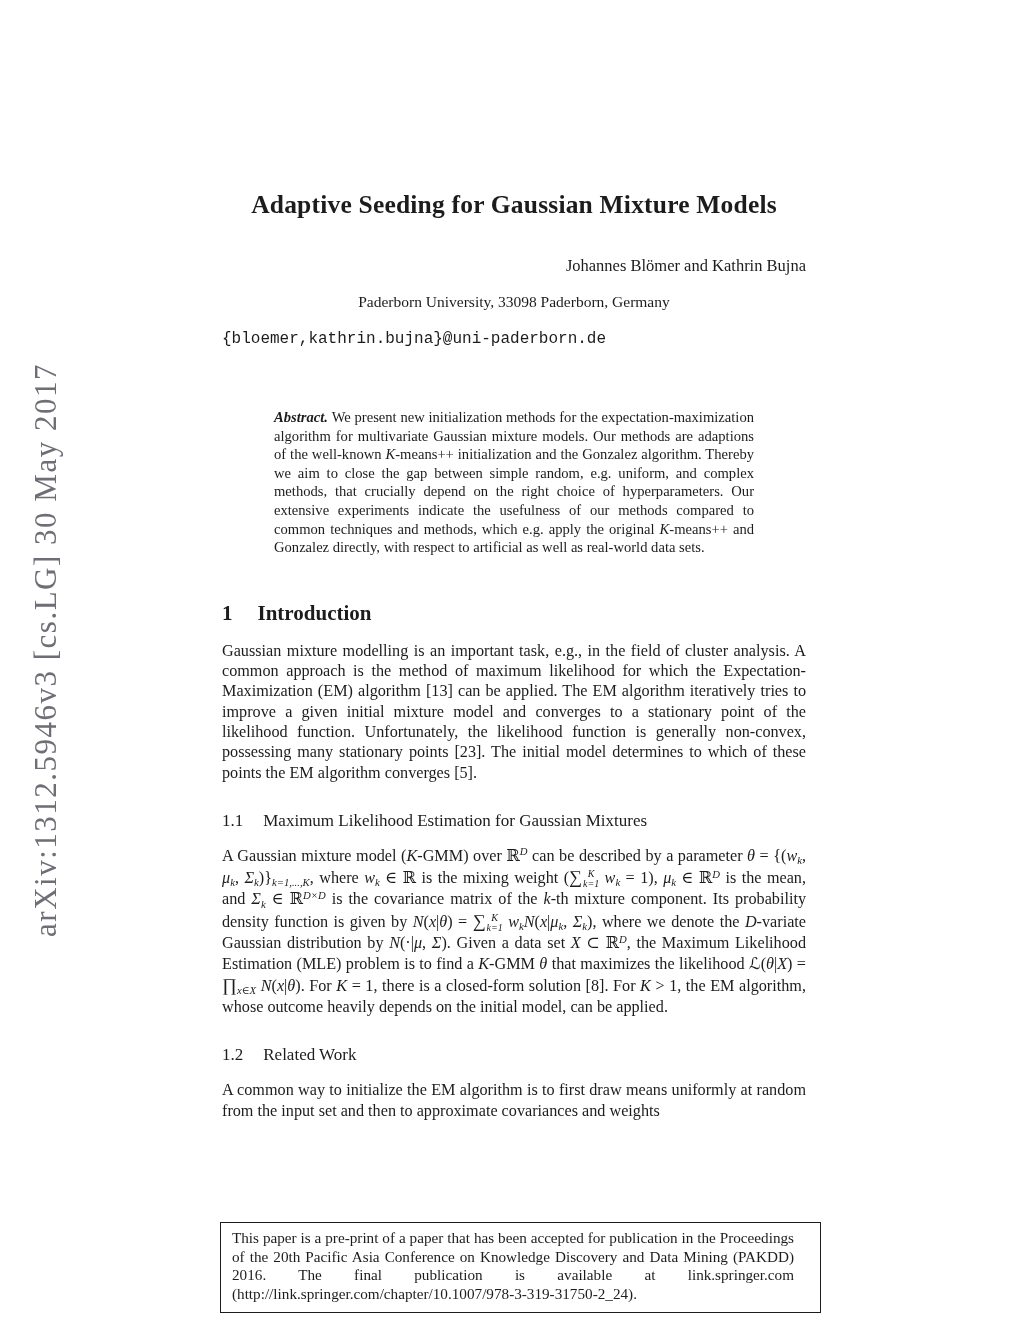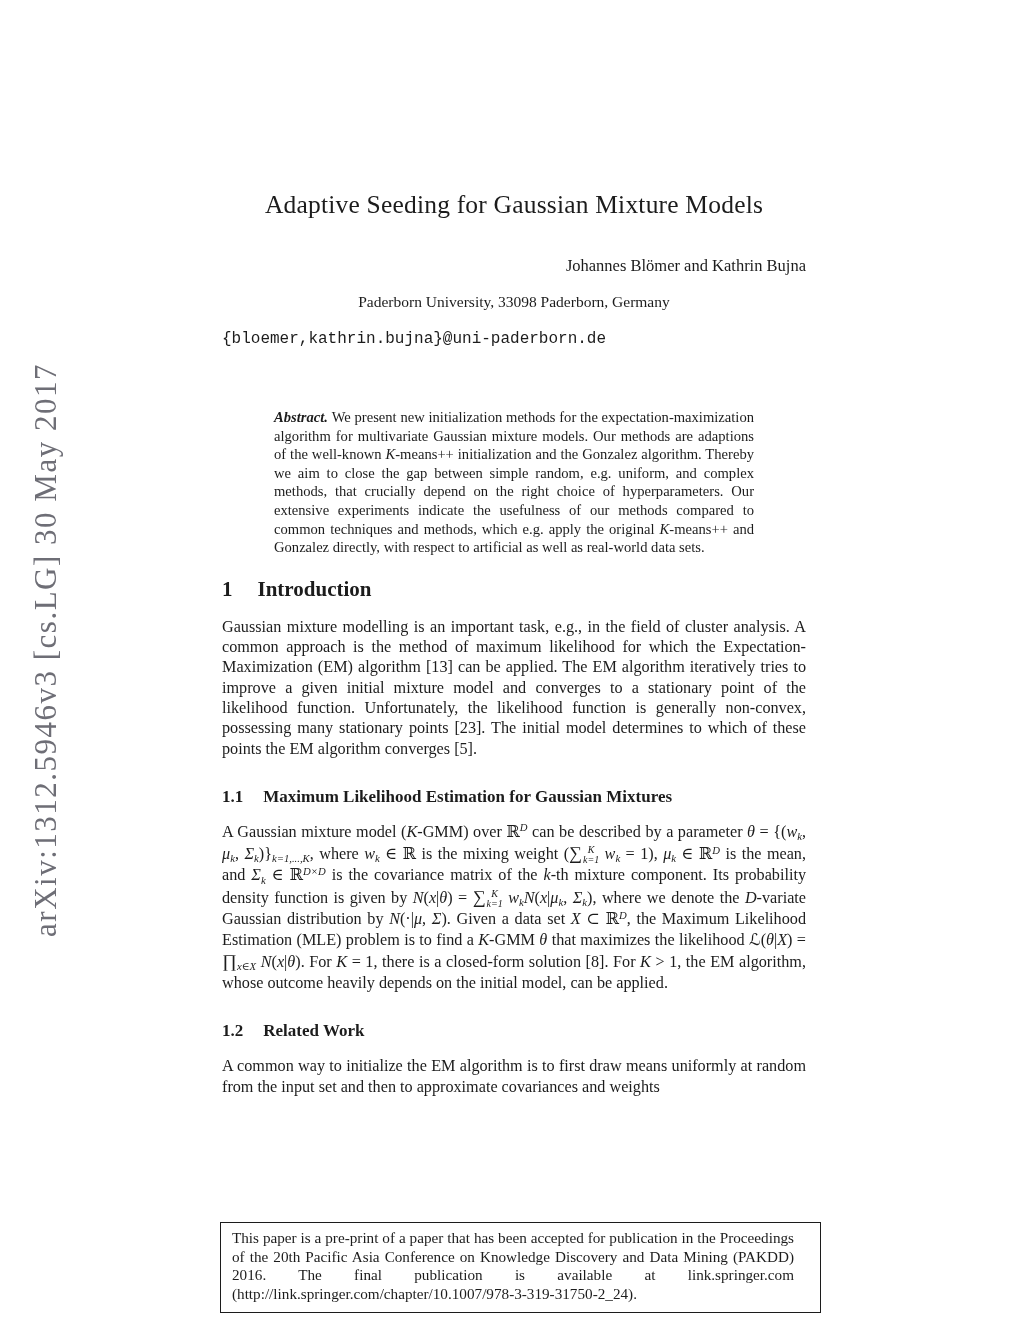--- a/index.html
+++ b/index.html
@@ -25,21 +25,21 @@
   
   .col{
     position:absolute;
     left:222px;top:0;
     width:584px;
   }
   .title{
     margin-top:190px;
     text-align:center;
     font-size:25.5px;
-    font-weight:normal;
+    font-weight:bold;
     letter-spacing:.2px;
   }
   .authors{
     margin-top:36px;
     text-align:right;
     font-size:16.5px;
   }
   .affiliation{
     margin-top:17px;
     text-align:center;
@@ -50,29 +50,29 @@
     font-size:16px;
     font-family:"Liberation Mono","DejaVu Sans Mono",monospace;
   }
   .abstract{
     margin:60px 52px 0 52px;
     font-size:14.6px;
     line-height:18.6px;
     text-align:justify;
   }
   h1.sec{
-    margin:20px 0 0 0;
+    margin:44px 0 0 0;
     font-size:21px;
     font-weight:bold;
   }
   h1.sec .num{margin-right:25px;}
   h2.sec{
     margin:28px 0 0 0;
     font-size:17px;
-    font-weight:bold;
+    font-weight:normal;
   }
   h2.sec .num{margin-right:20px;}
   p.body{
     margin:15px 0 0 0;
     font-size:16.2px;
     line-height:20.3px;
     text-align:justify;
   }
   
   .notice{

